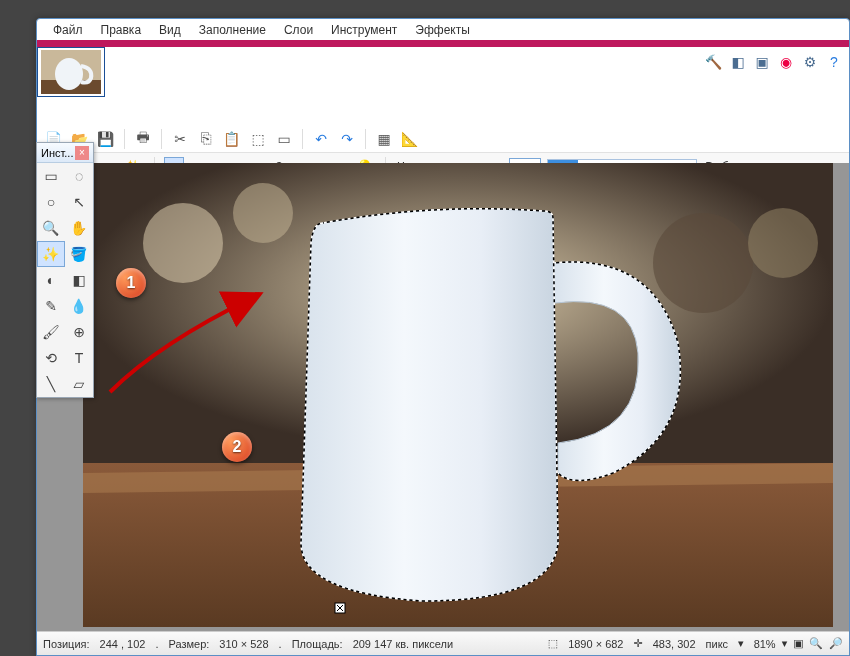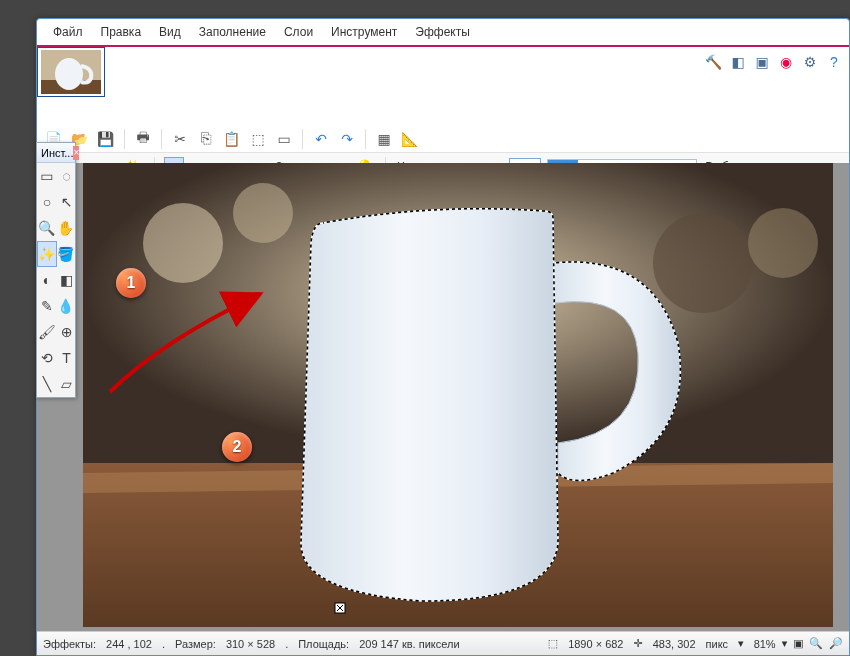--- a/index.html
+++ b/index.html
@@ -4,21 +4,21 @@
 <style>
 * { margin: 0; padding: 0; box-sizing: border-box; font-family: "Segoe UI", Tahoma, sans-serif; }
 body { background: #444; width: 850px; height: 656px; overflow: hidden; }
 .window { position: absolute; top: 18px; left: 36px; width: 814px; height: 638px; background: #fff; border: 1px solid #5b8fc5; border-radius: 4px 4px 0 0; box-shadow: 0 0 6px rgba(0,0,0,0.3); }
 .titlebar { height: 30px; background: linear-gradient(to bottom, #f7fbff 0%, #e3eefc 45%, #cfe1f7 46%, #e8f1fc 100%); border-bottom: 1px solid #b8cde2; display: flex; align-items: center; padding: 0 4px; border-radius: 4px 4px 0 0; }
 .titlebar .app-icon { width: 16px; height: 16px; margin: 0 6px; }
 .titlebar .title { font-size: 12px; color: #333; flex: 1; }
 .win-controls { display: flex; gap: 2px; }
 .win-btn { width: 38px; height: 20px; border: 1px solid #6b8caf; border-radius: 3px; display: flex; align-items: center; justify-content: center; font-size: 11px; background: linear-gradient(to bottom,#f2f7fd,#d3e2f3); }
 .win-btn.close { background: linear-gradient(to bottom,#f59a93,#d84c3f); color:#fff; border-color:#a83a30; width: 48px; }
-.menubar { height: 28px; display: flex; align-items: center; padding: 0 8px; gap: 2px; font-size: 12px; color: #333; border-bottom: 2px solid #be185d; }
+.menubar { height: 28px; display: flex; align-items: center; padding: 0 8px; gap: 2px; font-size: 12px; color: #333; border-bottom: 7px solid #be185d; }
 .menubar .menu-item { padding: 4px 8px; }
 .thumb-area .thumb { width: 68px; height: 50px; background: #fff; display:flex; align-items:center; justify-content:center; border:1px solid #1a4f96;}
 .thumb svg { width:60px; height:44px; }
 .topright-icons { position:absolute; right:6px; top:34px; display:flex; gap:6px; align-items:center;}
 .tri { width:18px; height:18px; display:flex; align-items:center; justify-content:center; font-size:14px; color:#4b6d91;}
 .toolbar1 { height: 28px; display: flex; align-items: center; padding: 0 6px; gap: 4px; border-bottom: 1px solid #e2e2e2; margin-top: 28px; }
 .tb-ic { width: 22px; height: 22px; display:flex; align-items:center; justify-content:center; font-size:14px; color:#555; }
 .sep { width:1px; height:20px; background:#ddd; margin:0 3px; }
 .toolbar2 { height: 28px; display: flex; align-items: center; padding: 0 6px; gap: 6px; font-size: 12px; color:#333; border-bottom: 1px solid #d0d0d0; background:#f8f8f8;}
 .toolbar2 .label { padding: 0 2px; }
@@ -26,21 +26,21 @@
 .toolbar2 .mode { width:20px; height:20px; border:1px solid transparent; display:flex; align-items:center; justify-content:center; }
 .toolbar2 .mode.active { background:#cfe3ff; border:1px solid #7aa7d8; }
 .toolbar2 input[type=text]{ width:32px; height:18px; font-size:11px; border:1px solid #7aa7d8; background:#fff; padding:0 2px;}
 .toolbar2 .sensbar { width:150px; height:16px; border:1px solid #aac3e0; background:#fff; position:relative; }
 .toolbar2 .sensbar .fill{ position:absolute; left:0; top:0; bottom:0; width:20%; background:#3d8fe0; }
 .canvas-area { position: absolute; top: 144px; left: 0; right: 0; bottom: 24px; background: #969696; overflow:hidden; }
 .canvas-area .img { position:absolute; top:0; left:46px; width:750px; height:464px; }
 .statusbar { position:absolute; bottom:0; left:0; right:0; height:24px; background:linear-gradient(to bottom,#fafafa,#e8e8e8); border-top:1px solid #ccc; display:flex; align-items:center; font-size:11px; color:#333; padding:0 6px; gap:10px;}
 .statusbar .grow { flex:1; }
 .statusbar .zoom { display:flex; align-items:center; gap:6px; }
-.tools-panel { position:absolute; top:142px; left:36px; width:40px; background:#f4f4f4; border:1px solid #9aa7b5; box-shadow:1px 1px 4px rgba(0,0,0,0.3);}
+.tools-panel { position:absolute; top:142px; left:36px; width:58px; background:#f4f4f4; border:1px solid #9aa7b5; box-shadow:1px 1px 4px rgba(0,0,0,0.3);}
 .tools-panel .tp-title { height:20px; background:linear-gradient(to bottom,#f7fbff,#dce9f8); border-bottom:1px solid #b8cde2; font-size:11px; padding:2px 4px; display:flex; align-items:center; justify-content:space-between;}
 .tp-title .x{ width:14px; height:14px; background:#e88; color:#fff; font-size:10px; display:flex; align-items:center; justify-content:center;}
 .tools-grid { display:grid; grid-template-columns: 1fr 1fr; }
 .tool { height:26px; border:1px solid transparent; display:flex; align-items:center; justify-content:center; font-size:14px; color:#444; }
 .tool.sel { background:#cfe3ff; border:1px solid #7aa7d8; }
 .marker { position:absolute; width:30px; height:30px; border-radius:50%; background:radial-gradient(circle at 30% 30%, #ff9a5a, #d63a1e); box-shadow:0 2px 4px rgba(0,0,0,0.5), inset 0 2px 4px rgba(255,255,255,0.4); display:flex; align-items:center; justify-content:center; color:#fff; font-weight:bold; font-size:16px; text-shadow:0 1px 2px rgba(0,0,0,0.6);}
 .arrow { position:absolute; }
 </style>
 </head>
 <body>
@@ -148,21 +148,21 @@
       <path d="M240 60 Q230 60 228 80 L218 380 Q218 430 340 438 Q470 438 475 380 L470 55 Q470 48 460 48 Q350 40 240 60 Z" fill="url(#mug)" stroke="#b8c8d8" stroke-width="1"></path>
       <path d="M470 100 Q570 90 595 180 Q610 270 530 310 Q490 325 475 310 L475 280 Q560 270 555 190 Q550 130 472 140 Z" fill="url(#mug)" stroke="#b8c8d8" stroke-width="1"></path>
       <path d="M240 60 Q230 60 228 80 L218 380 Q218 430 340 438 Q470 438 475 380 L470 55 Q470 48 460 48 Q350 40 240 60 Z M470 100 Q570 90 595 180 Q610 270 530 310 Q490 325 475 310" fill="none" stroke="#fff" stroke-width="1.5" stroke-dasharray="3 3"></path>
       <path d="M240 60 Q230 60 228 80 L218 380 Q218 430 340 438 Q470 438 475 380 L470 55 Q470 48 460 48 Q350 40 240 60 Z M470 100 Q570 90 595 180 Q610 270 530 310 Q490 325 475 310" fill="none" stroke="#000" stroke-width="1.5" stroke-dasharray="3 3" stroke-dashoffset="3"></path>
       <rect x="252" y="440" width="10" height="10" fill="#fff" stroke="#000"></rect>
       <path d="M254 442 L260 448 M260 442 L254 448" stroke="#000" stroke-width="1"></path>
     </svg>
   </div>
 
   <div class="statusbar">
-    <span>Эффекты:</span>
+    <span>Позиция:</span>
     <span>244 , 102</span>.
     <span>Размер:</span>
     <span>310 × 528</span>.
     <span>Площадь:</span>
     <span>209 147 кв. пиксели</span>
     <span class="grow"></span>
     <span>⬚</span>
     <span>1890 × 682</span>
     <span>✛</span>
     <span>483, 302</span>

